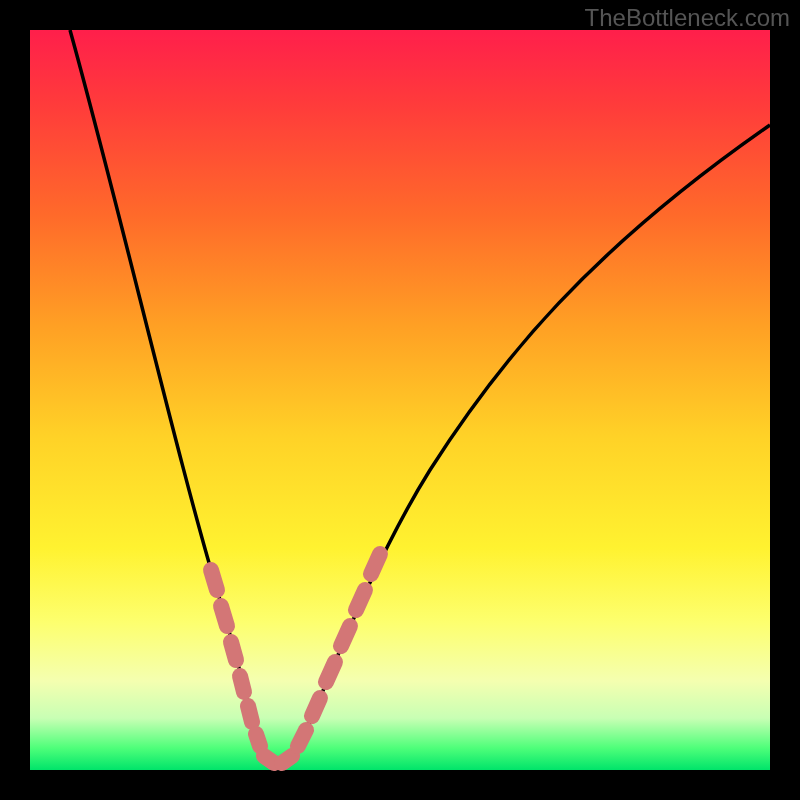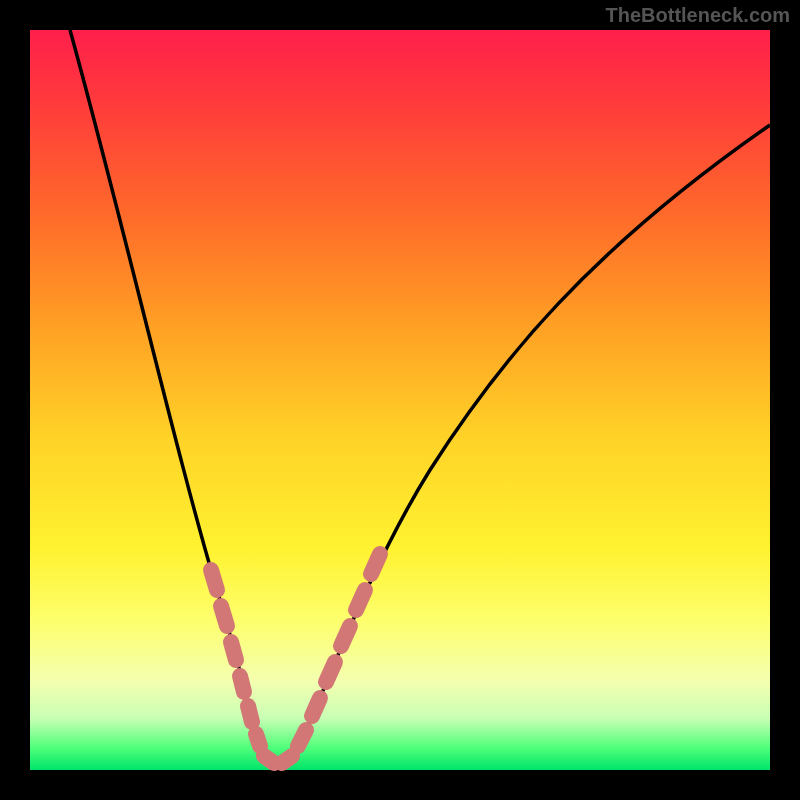--- a/index.html
+++ b/index.html
@@ -15,22 +15,22 @@
     position: relative;
     width: 800px;
     height: 800px;
     background: #000;
   }
   .watermark {
     position: absolute;
     top: 4px;
     right: 10px;
     color: #555;
-    font-size: 20px;
-    font-weight: bold;
+    font-size: 24px;
+    font-weight: normal;
     z-index: 10;
     user-select: none;
   }
   .plot {
     position: absolute;
     left: 30px;
     top: 30px;
     width: 740px;
     height: 740px;
     background: linear-gradient(to bottom,

